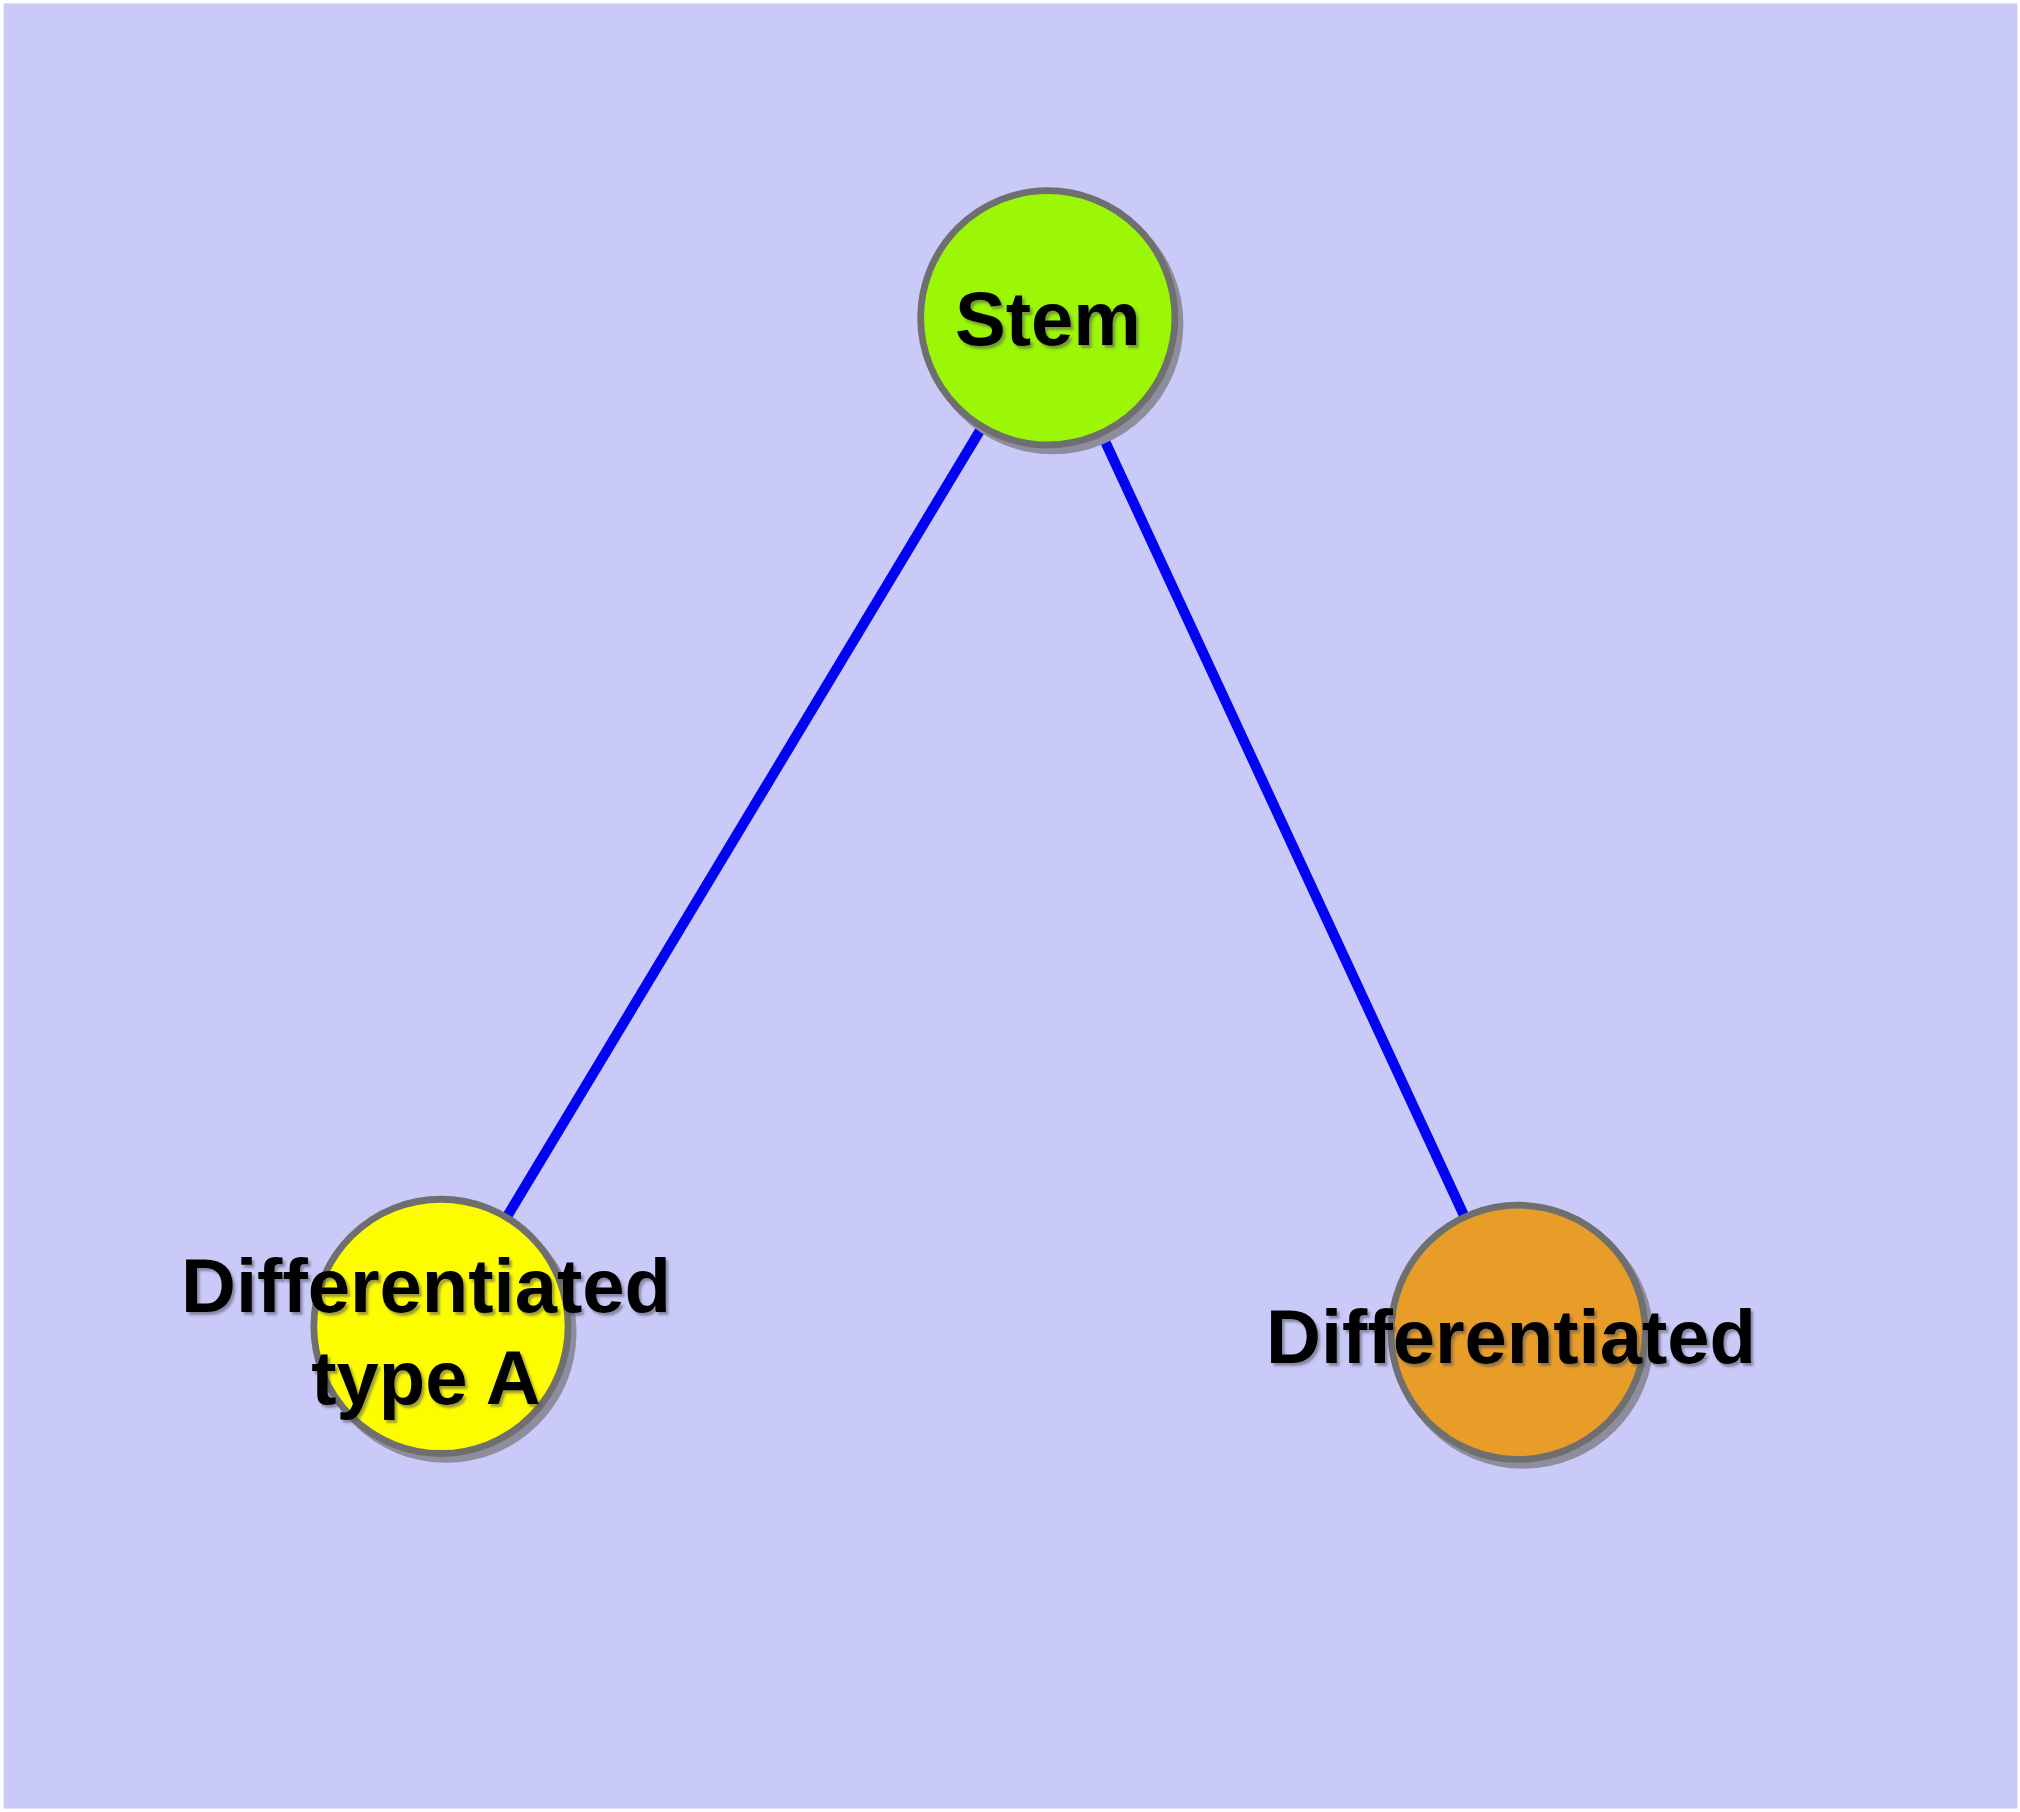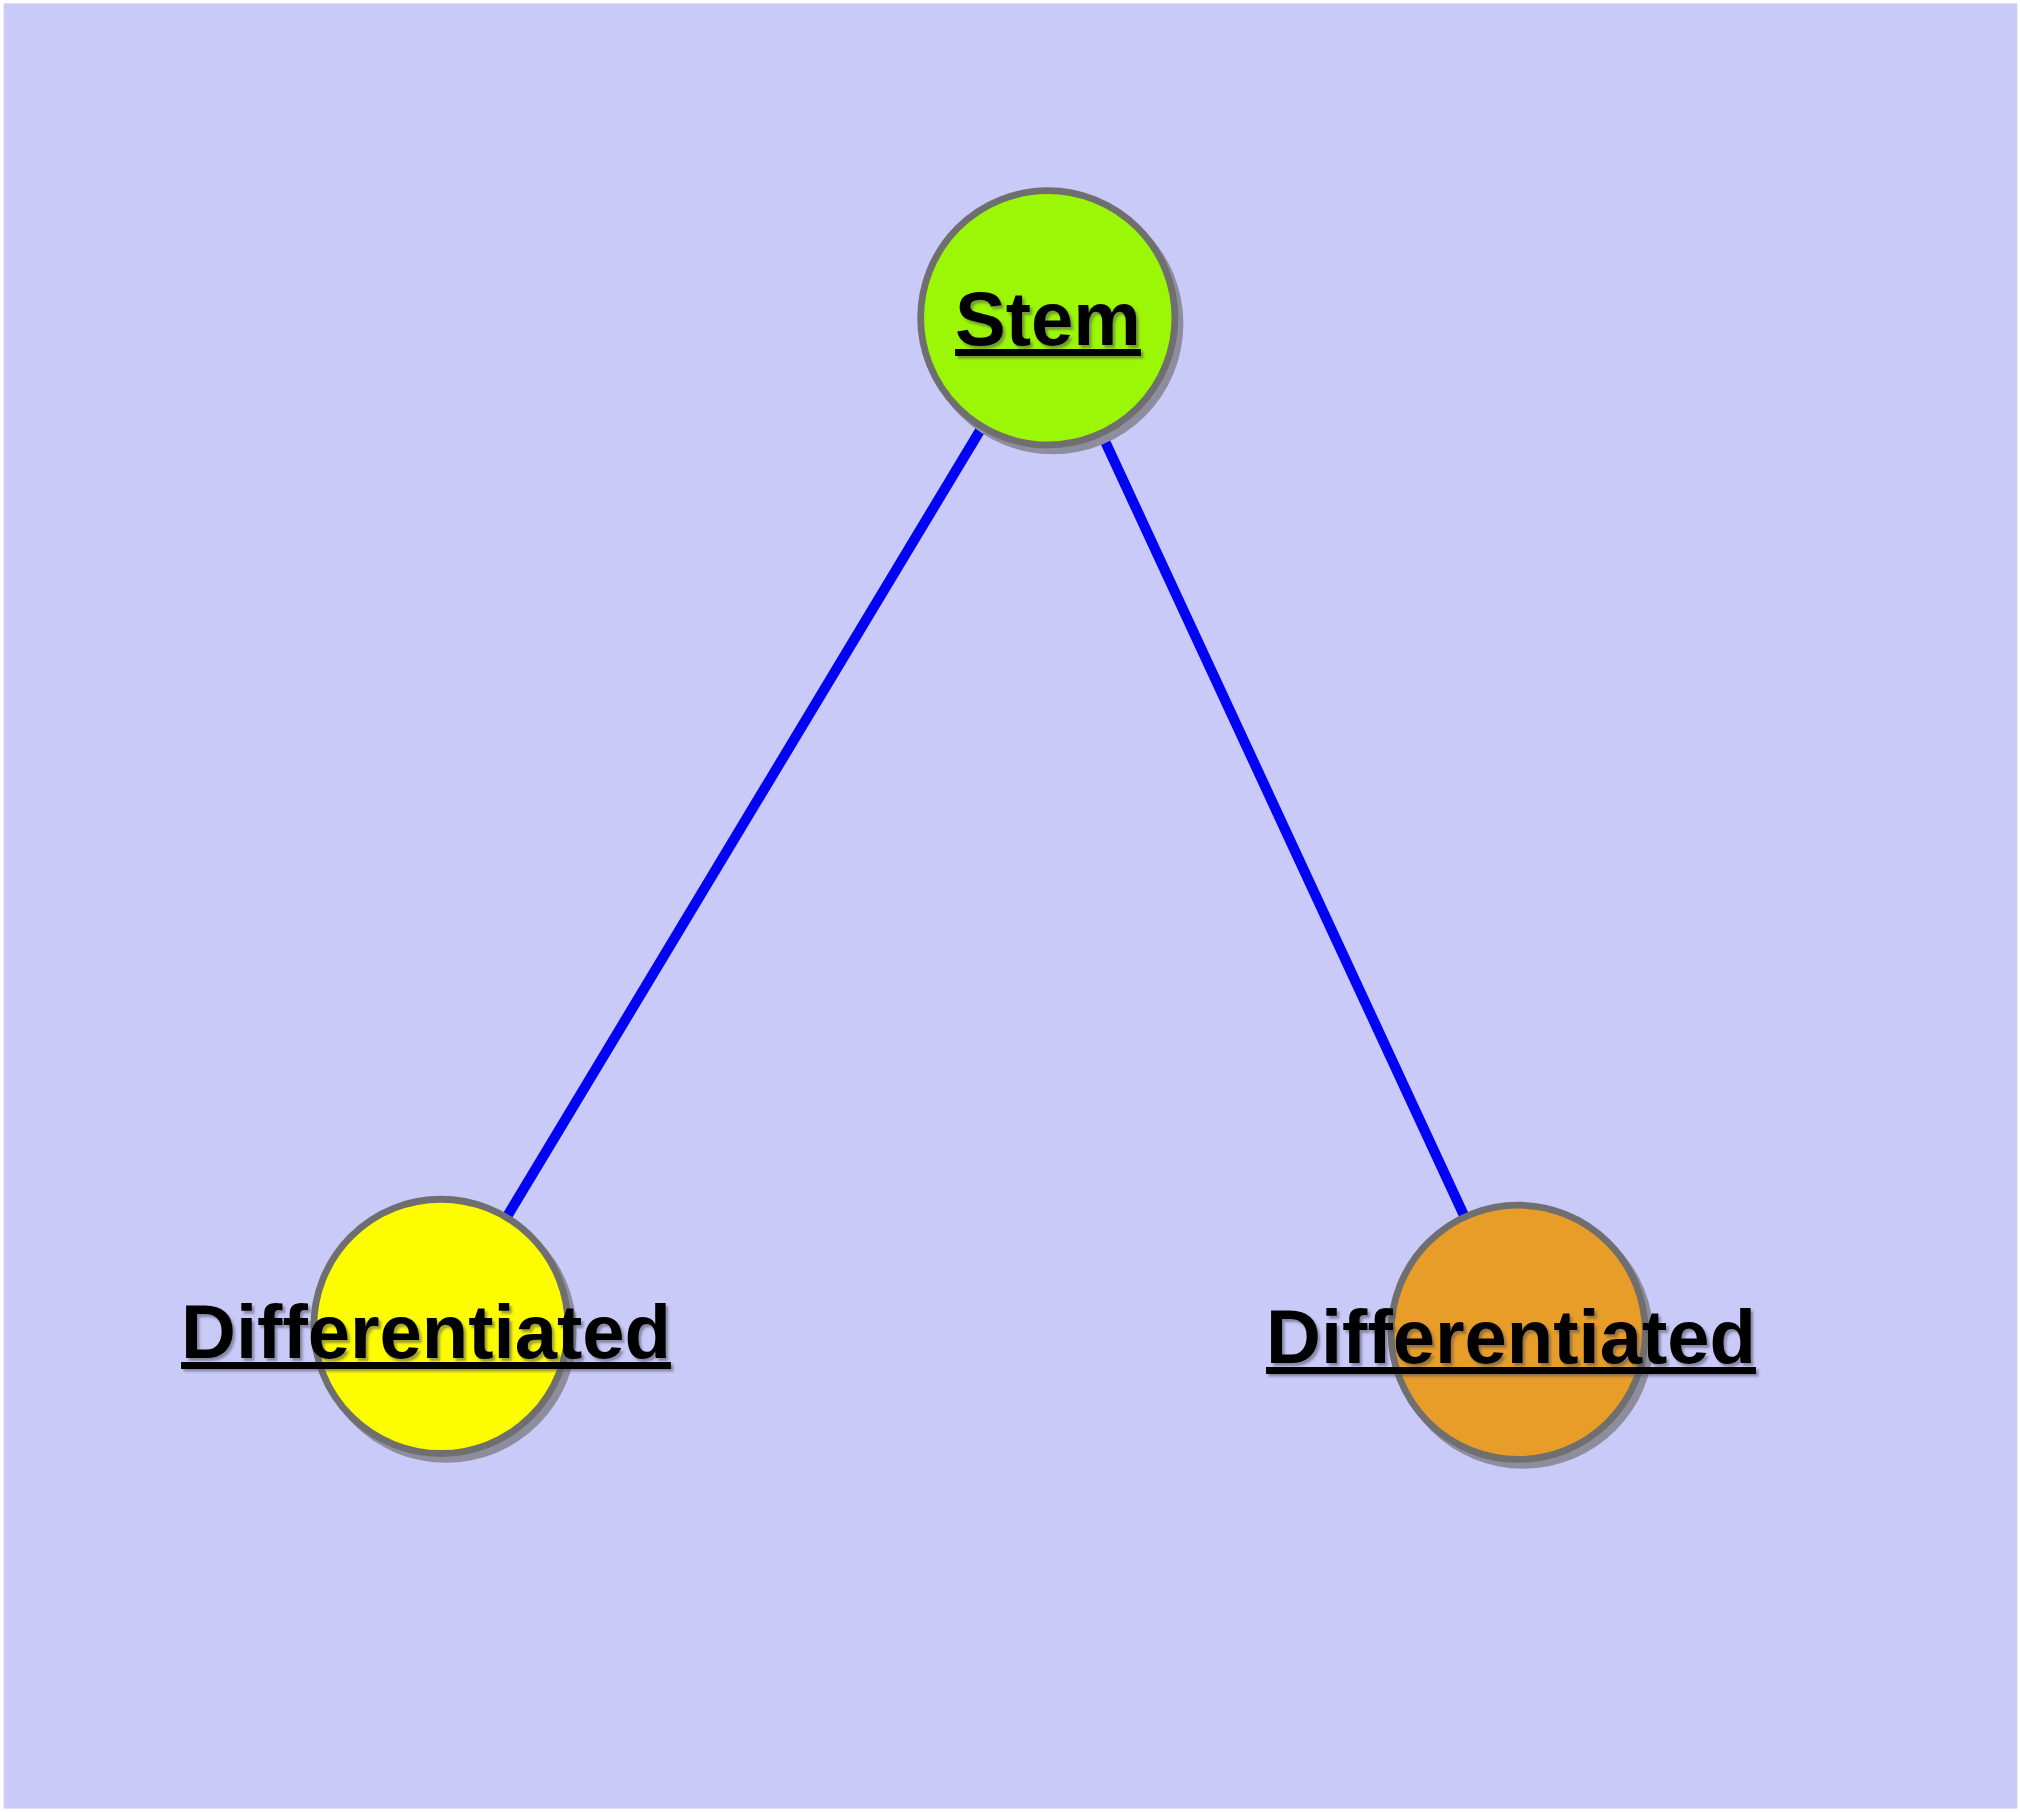--- a/index.html
+++ b/index.html
@@ -36,21 +36,21 @@
     transform: translate(-50%, -50%);
     text-align: center;
     color: #000000;
     font-weight: 700;
     font-size: 76px;
     line-height: 92px;
     white-space: nowrap;
     text-shadow: 2.5px 2.5px 2.5px rgba(80, 80, 95, 0.55);
     letter-spacing: 0;
   }
-  .node-label .line { display: block; text-decoration: underline; }
+  .node-label .line { display: block; }
 </style>
 </head>
 <body>
 
 <div class="stage">
 
   <svg class="graph-svg" viewBox="0 0 2384 2138">
 
     <rect x="4" y="4" width="2376" height="2130" fill="#CACAF9"></rect>
 
@@ -66,20 +66,21 @@
     <circle cx="1797" cy="1579" r="154" fill="#8D8D9E"></circle>
     <circle cx="1791" cy="1572" r="150" class="node-circle" fill="#E89D28" stroke="#6F6F6F"></circle>
   </svg>
 
   <div class="node-label" style="left: 1048px; top: 319px;">
     <span class="line">Stem</span>
   </div>
 
   <div class="node-label" style="left: 426px; top: 1332px;">
     <span class="line">Differentiated</span>
+    <span class="line">type A</span>
   </div>
 
   <div class="node-label" style="left: 1511px; top: 1337px;">
     <span class="line">Differentiated</span>
   </div>
 
 </div>
 
 
 </body></html>

